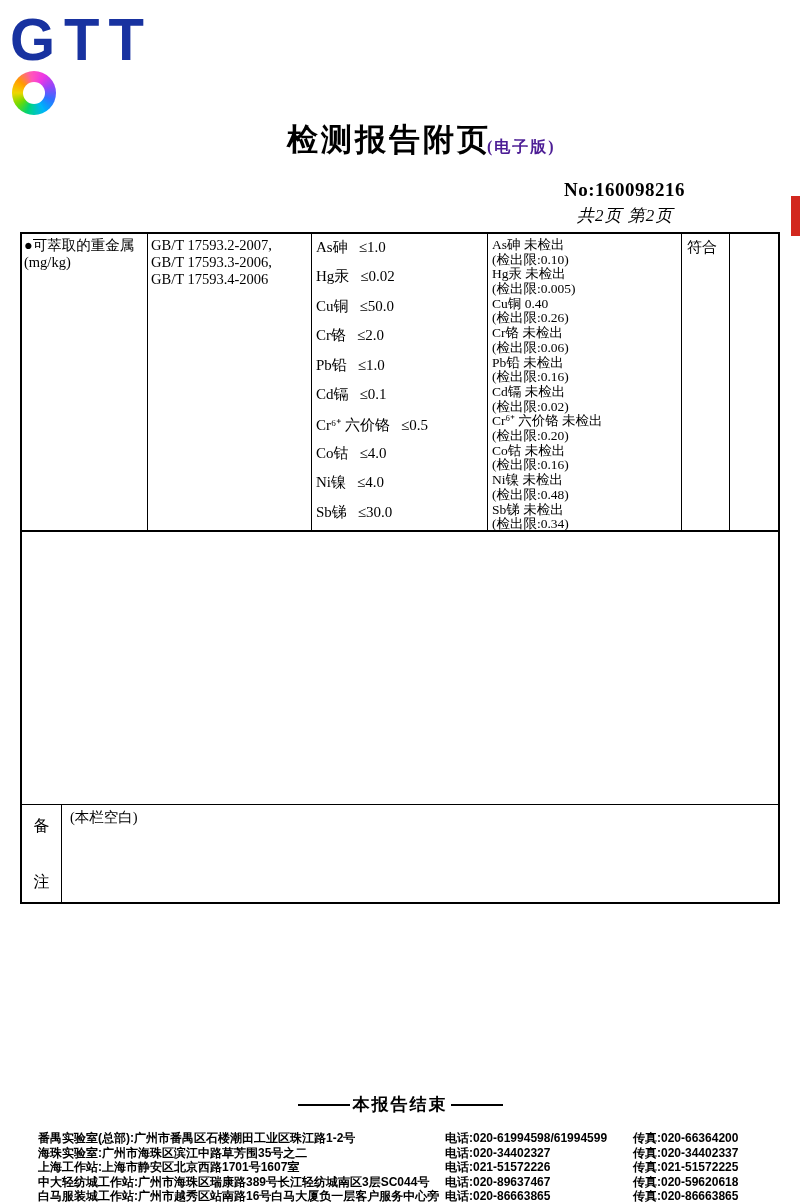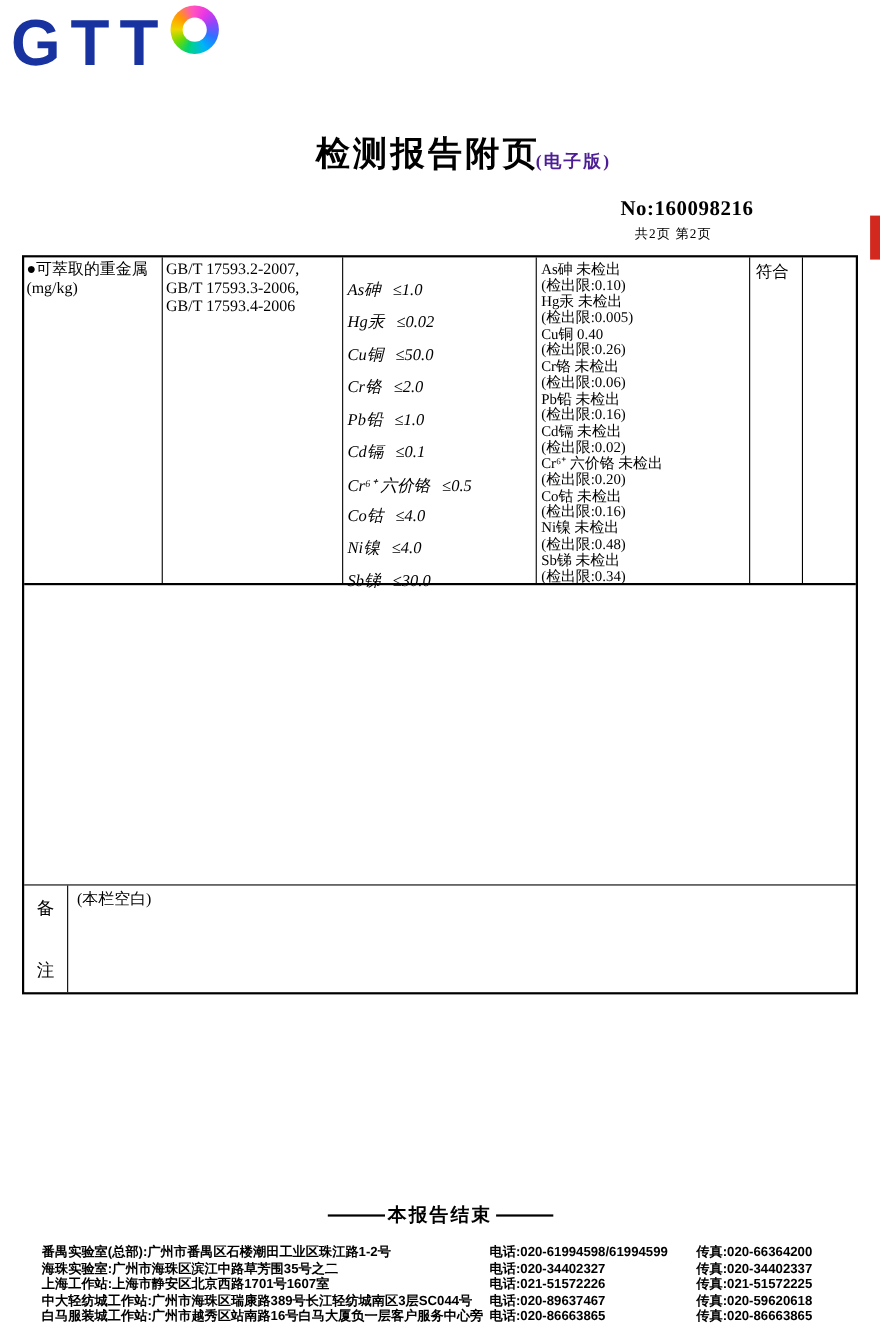--- a/index.html
+++ b/index.html
@@ -2,21 +2,21 @@
 <html><head>
 <meta charset="utf-8">
 <style>
   * { margin:0; padding:0; box-sizing:border-box; }
   html,body { background:#fff; }
   .page {
     position:relative; width:800px; height:1204px; background:#fff;
     font-family:"Liberation Serif", serif; color:#000; overflow:hidden;
   }
   
-  .logo { position:absolute; left:10px; top:2px; display:flex; align-items:flex-start; }
+  .logo { position:absolute; left:10px; top:2px; display:flex; align-items:flex-start;flex-direction:column; }
   .logo-text {
     font-family:"Liberation Sans", sans-serif; font-weight:900; font-size:58px;
     line-height:1; color:#1832a0; letter-spacing:9px; margin-top:8px;
     transform:scaleY(1.02); transform-origin:top left;
   }
   .swirl { position:relative; width:44px; height:44px; margin-left:2px; margin-top:3px; }
   .swirl-ring {
     width:100%; height:100%; border-radius:50%;
     background:conic-gradient(from 30deg,
       #d63fd0, #8a4ae0, #3a6fe8, #12aee8, #00c795, #6ed32a,
@@ -30,40 +30,40 @@
   
   .doc-title {
     position:absolute; left:287px; top:119px; font-size:31px; font-weight:bold;
     letter-spacing:3px; white-space:nowrap;
   }
   .doc-edition {
     position:absolute; left:487px; top:137px; font-size:16px; font-weight:bold;
     color:#4c1d95; letter-spacing:2px; white-space:nowrap;
   }
   .report-no { position:absolute; left:564px; top:179px; font-size:19px; font-weight:600; letter-spacing:.5px; }
-  .pagination { position:absolute; left:577px; top:204px; font-size:12px; letter-spacing:1px; }
+  .pagination { position:absolute; left:577px; top:204px; font-size:17px; letter-spacing:1px;font-style:italic; }
   .red-mark { position:absolute; right:0; top:196px; width:9px; height:40px; background:#d2281e; }
   
   .rpt-table { position:absolute; left:20px; top:232px; width:760px; border:2px solid #000; }
   .tr { display:flex; }
   .thead { height:44px; border-bottom:2px solid #000; }
   .thead .cell {
     display:flex; align-items:center; justify-content:center; text-align:center;
     font-size:15px; line-height:1.2; white-space:pre-line;
   }
   .tbody { height:298px; border-bottom:2px solid #000; }
   .c1 { width:126px; border-right:1px solid #000; }
   .c2 { width:164px; border-right:1px solid #000; }
   .c3 { width:176px; border-right:1px solid #000; }
   .c4 { width:194px; border-right:1px solid #000; }
   .c5 { width:48px;  border-right:1px solid #000; }
   .c6 { width:48px; }
   .tbody .c1 { font-size:14.5px; padding:3px 1px 0 2px; white-space:pre-line; line-height:17px; }
   .tbody .c2 { font-size:14.5px; padding:3px 0 0 3px; white-space:pre-line; line-height:17px; }
-  .tbody .c3 { padding:20px 0 0 4px;font-style:italic; }
+  .tbody .c3 { padding:4px 0 0 4px; }
   .std-item { height:29.4px; font-size:15px; white-space:nowrap; }
   .std-item .lim { margin-left:11px; }
   .tbody .c4 { padding:4px 0 0 4px; }
   .res-item { height:29.4px; font-size:13.5px; line-height:14.7px; white-space:nowrap; }
   .tbody .c5 { font-size:15px; padding:4px 0 0 5px; }
   .empty-row { height:273px; border-bottom:1px solid #000; }
   .remark-row { height:97px; }
   .remark-label {
     width:40px; border-right:1px solid #000; display:flex; flex-direction:column;
     justify-content:space-between; align-items:center; padding:11px 0 9px; font-size:16px;

